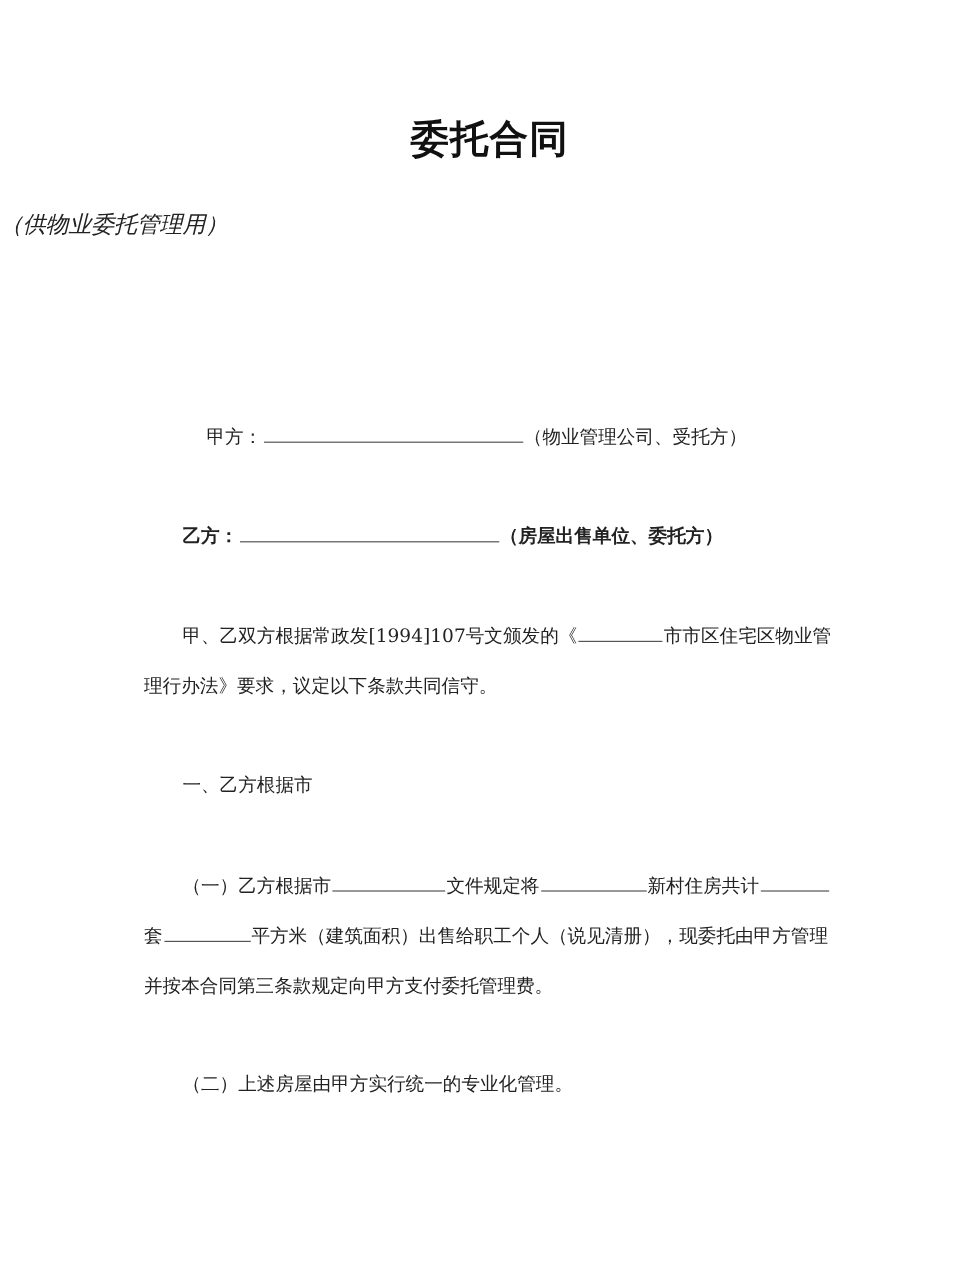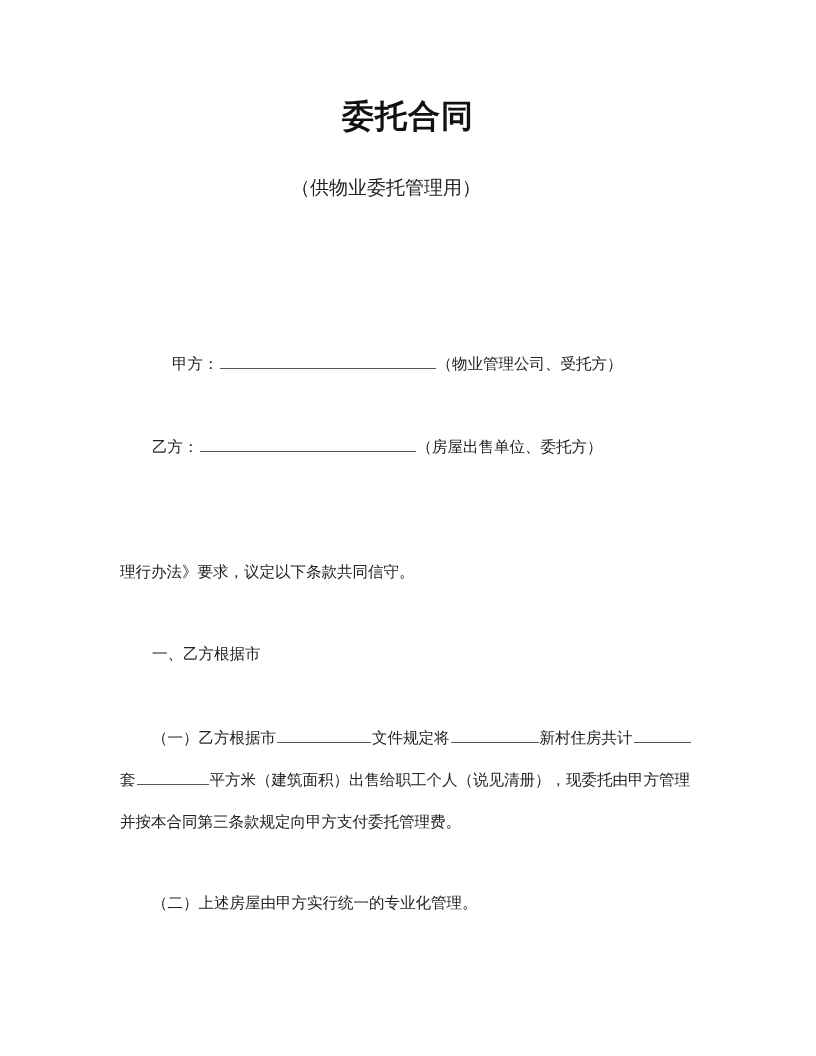--- a/index.html
+++ b/index.html
@@ -30,24 +30,25 @@
       font-weight: bold;
       font-size: 32px;
       letter-spacing: 1px;
       line-height: 40px;
       color: #111;
     }
     .subtitle {
       position: absolute;
       left: 0; width: 772px;
       top: 173px;
-      text-align: center;
+      text-align: left;
       font-size: 19px;
       line-height: 28px;
       color: #222;
+      font-style: italic;
     }
     .line {
       position: absolute;
       font-size: 15.5px;
       line-height: 22px;
       white-space: nowrap;
       color: #222;
     }
     .blank {
       display: inline-block;
@@ -62,24 +63,27 @@
 
 <div class="page">
 
   <div class="title">委托合同</div>
   <div class="subtitle">（供物业委托管理用）</div>
 
   <div class="line" style="left:152px; top:352px;margin-left:20px;">
     <span>甲方：</span><span class="blank" style="width:216px;"></span><span>（物业管理公司、受托方）</span>
   </div>
 
-  <div class="line" style="left:152px; top:435px;">
+  <div class="line" style="left:152px; top:435px;font-weight:bold;">
     <span>乙方：</span><span class="blank" style="width:216px;"></span><span>（房屋出售单位、委托方）</span>
   </div>
 
+  <div class="line" style="left:152px; top:518px;">
+    <span>甲、乙双方根据常政发[1994]107号文颁发的《</span><span class="blank" style="width:70px;"></span><span>市市区住宅区物业管</span>
+  </div>
   <div class="line" style="left:120px; top:561px;text-align:right;">理行办法》要求，议定以下条款共同信守。</div>
 
   <div class="line" style="left:152px; top:643px;">一、乙方根据市</div>
 
   <div class="line" style="left:152px; top:726px;">
     <span>（一）乙方根据市</span><span class="blank" style="width:94px;"></span><span>文件规定将</span><span class="blank" style="width:88px;"></span><span>新村住房共计</span><span class="blank" style="width:57px;"></span>
   </div>
   <div class="line" style="left:120px; top:768px;">
     <span>套</span><span class="blank" style="width:72px;"></span><span>平方米（建筑面积）出售给职工个人（说见清册），现委托由甲方管理</span>
   </div>

